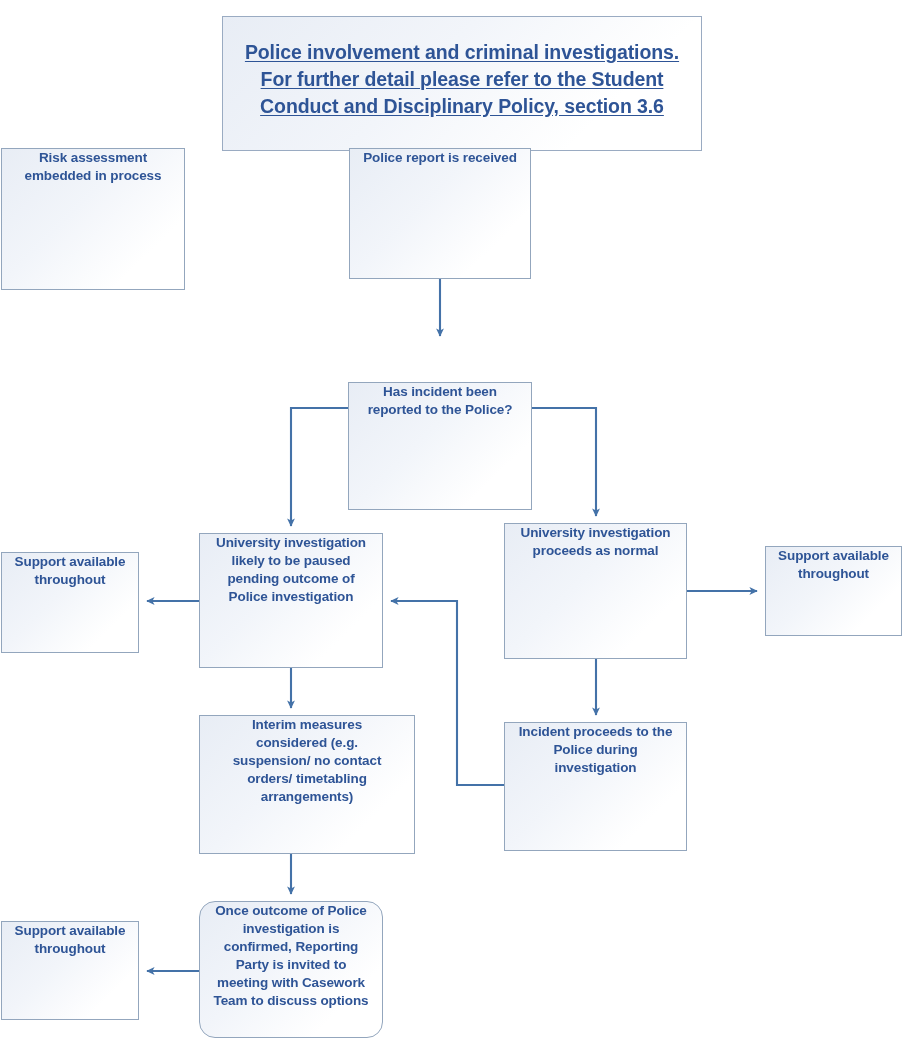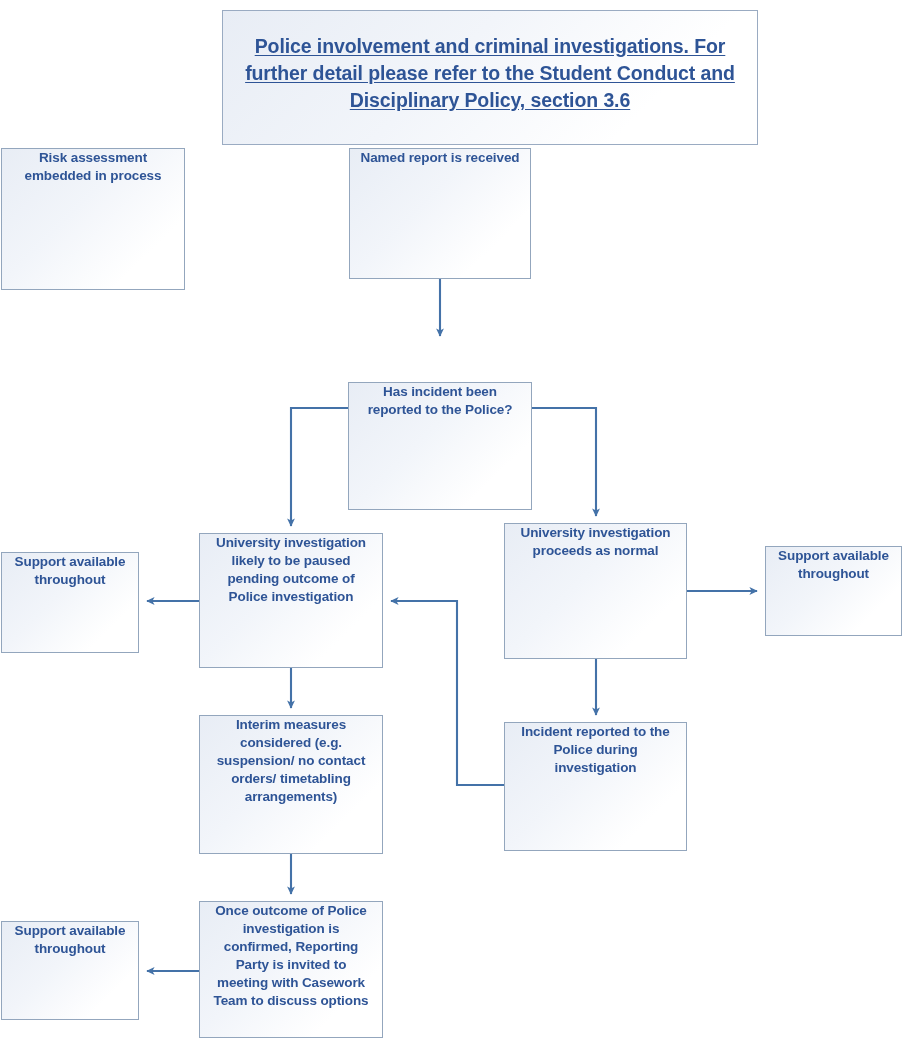--- a/index.html
+++ b/index.html
@@ -91,31 +91,31 @@
       <path d="M596,659 L596,715" marker-end="url(#ah)"></path>
 
       <path d="M504,785 L457,785 L457,601 L391,601" marker-end="url(#ah)"></path>
 
       <path d="M291,854 L291,894" marker-end="url(#ah)"></path>
 
       <path d="M199,971 L147,971" marker-end="url(#ah)"></path>
     </g>
   </svg>
 
-  <div class="node title-node" style="left:222px; top:10px; width:536px; height:135px;">
+  <div class="node title-node" style="left:222px; top:16px; width:480px; height:135px;">
     <span class="txt">Police involvement and criminal investigations. For further detail please refer to the Student Conduct and Disciplinary Policy, section 3.6</span>
   </div>
 
   <div class="node n-risk" style="left:1px; top:148px; width:184px; height:142px;">
     <span class="txt">Risk assessment
 embedded in process</span>
   </div>
 
   <div class="node n-named" style="left:349px; top:148px; width:182px; height:131px;">
-    <span class="txt">Named report is received</span>
+    <span class="txt">Police report is received</span>
   </div>
 
   <div class="node n-decision" style="left:348px; top:344px; width:184px; height:128px;">
     <span class="txt">Has incident been
 reported to the Police?</span>
   </div>
 
   <div class="node n-support" style="left:1px; top:552px; width:138px; height:101px;">
     <span class="txt">Support available
 throughout</span>
@@ -131,40 +131,40 @@
   <div class="node n-normal" style="left:504px; top:523px; width:183px; height:136px;">
     <span class="txt">University investigation
 proceeds as normal</span>
   </div>
 
   <div class="node n-support" style="left:765px; top:546px; width:137px; height:90px;">
     <span class="txt">Support available
 throughout</span>
   </div>
 
-  <div class="node n-interim" style="left:199px; top:715px; width:184px; height:139px;">
+  <div class="node n-interim" style="left:199px; top:715px; width:216px; height:139px;">
     <span class="txt">Interim measures
 considered (e.g.
 suspension/ no contact
 orders/ timetabling
 arrangements)</span>
   </div>
 
   <div class="node n-incident" style="left:504px; top:722px; width:183px; height:129px;">
-    <span class="txt">Incident reported to the
+    <span class="txt">Incident proceeds to the
 Police during
 investigation</span>
   </div>
 
   <div class="node n-support" style="left:1px; top:921px; width:138px; height:99px;">
     <span class="txt">Support available
 throughout</span>
   </div>
 
-  <div class="node n-outcome" style="left:199px; top:901px; width:184px; height:137px;">
+  <div class="node n-outcome" style="left:199px; top:901px; width:184px; height:137px;border-radius:16px;">
     <span class="txt">Once outcome of Police
 investigation is
 confirmed, Reporting
 Party is invited to
 meeting with Casework
 Team to discuss options</span>
   </div>
 
 </div>
 

